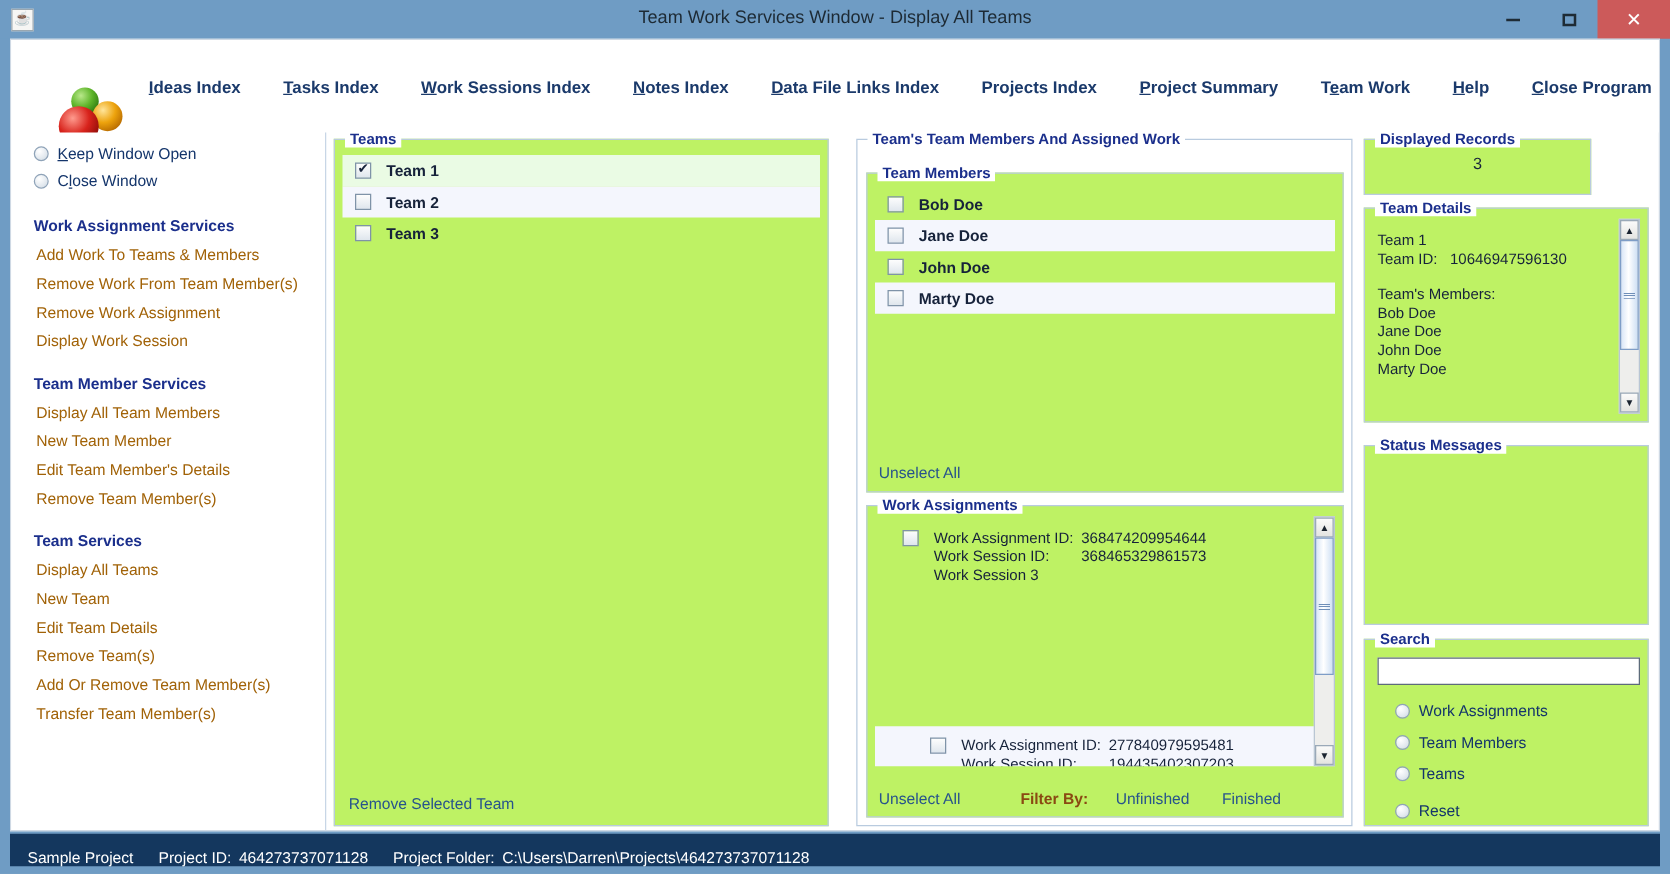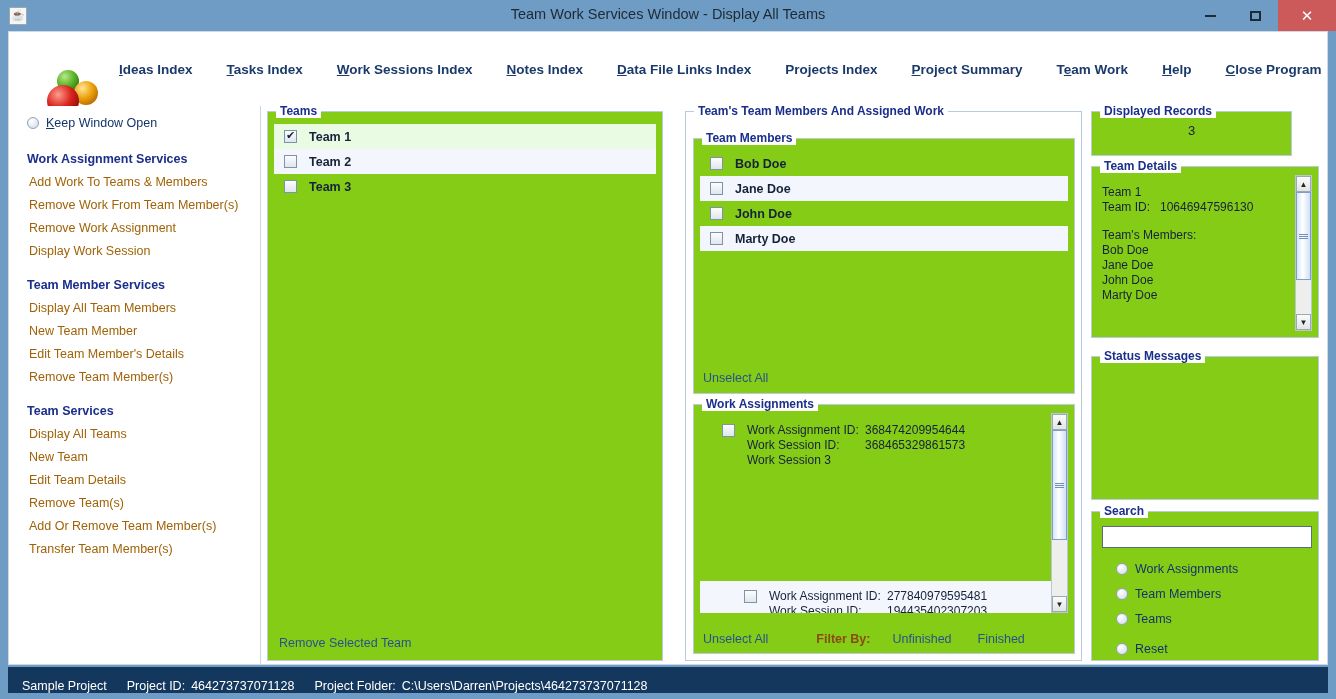--- a/index.html
+++ b/index.html
@@ -104,21 +104,21 @@
   }
   .sb-link {
     margin-left: 20px; margin-top: 9px;
     font-size: 12.5px; color: #a16207; cursor: pointer;
   }
 
   
   .group {
     position: absolute;
     border: 1px solid #b9cbdf;
-    background: #84cc16;
+    background: #bef264;
   }
   .group > .legend {
     position: absolute; top: -8px; left: 8px;
     background: #ffffff; padding: 0 4px;
     font-size: 12px; font-weight: bold; color: #1b2f8c;
     white-space: nowrap;
   }
 
   
   .list-row {
@@ -251,20 +251,24 @@
       </div>
     </div>
 
     <div id="sidebar">
       <div style="height:6px"></div>
 
       <div class="radio-row">
         <span class="radio"></span>
         <span class="radio-lbl"><span class="mn">K</span>eep Window Open</span>
       </div>
+      <div class="radio-row">
+        <span class="radio"></span>
+        <span class="radio-lbl">C<span class="mn">l</span>ose Window</span>
+      </div>
 
       <div class="sb-head" style="margin-top:18px">Work Assignment Services</div>
       <div class="sb-link">Add Work To Teams &amp; Members</div>
       <div class="sb-link">Remove Work From Team Member(s)</div>
       <div class="sb-link">Remove Work Assignment</div>
       <div class="sb-link">Display Work Session</div>
 
       <div class="sb-head" style="margin-top:20px">Team Member Services</div>
       <div class="sb-link">Display All Team Members</div>
       <div class="sb-link">New Team Member</div>
@@ -377,21 +381,21 @@
 
         <div style="position:absolute; left:9px; bottom:7px; display:flex; align-items:center; gap:0;">
           <span class="link" style="margin-right:48px;">Unselect All</span>
           <span class="label-b" style="margin-right:22px;">Filter By:</span>
           <span class="link" style="margin-right:26px;">Unfinished</span>
           <span class="link">Finished</span>
         </div>
       </div>
     </div>
 
-    <div class="group" style="left:1082px; top:79px; width:201px; height:45px;">
+    <div class="group" style="left:1082px; top:79px; width:182px; height:45px;">
       <div class="legend">Displayed Records</div>
       <div style="position:absolute; left:0; right:0; top:11px; text-align:center; font-size:13px; color:#16223a;">3</div>
     </div>
 
     <div class="group" style="left:1082px; top:134px; width:228px; height:172px;">
       <div class="legend">Team Details</div>
       <div style="position:absolute; left:10px; top:18px; width:180px;">
         <div class="td-line">Team 1</div>
         <div class="td-line">
             <span class="td-key">Team ID:</span>

